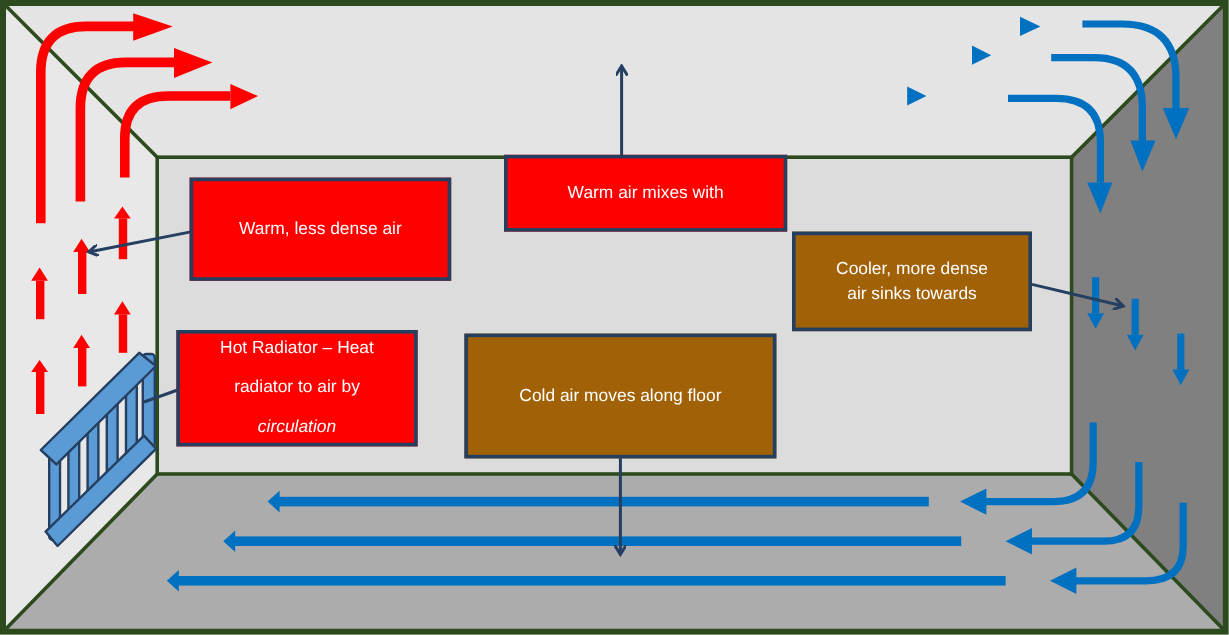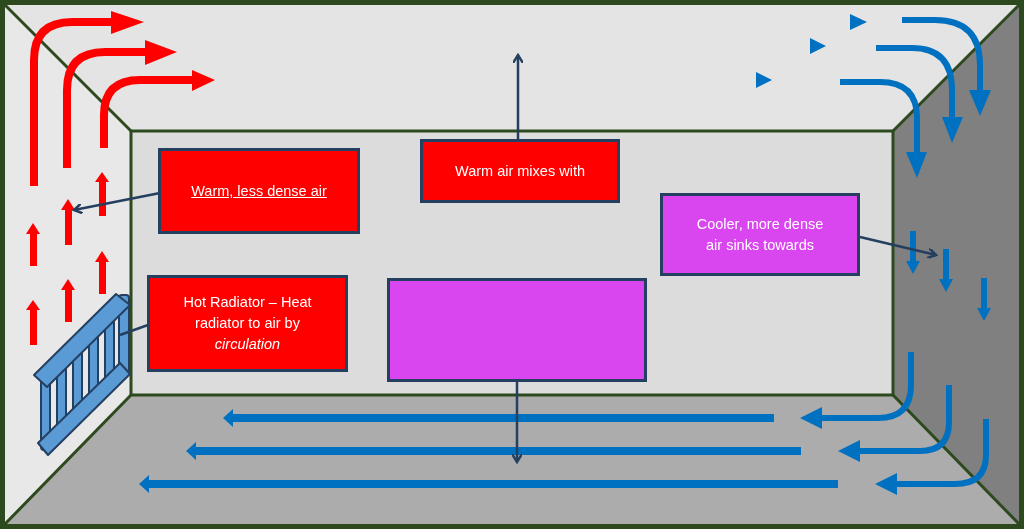--- a/index.html
+++ b/index.html
@@ -5,21 +5,21 @@
     html, body { margin:0; padding:0; background:#fff; }
     body { width:1024px; height:529px; overflow:hidden; position:relative; font-family:"Liberation Sans", sans-serif; }
     #room { position:absolute; left:0; top:0; width:1024px; height:529px; }
     .label-box {
       position:absolute; box-sizing:border-box; border:3px solid #243f60;
       color:#fff; font-size:14.5px; line-height:21px; text-align:center;
       display:flex; flex-direction:column; align-items:center; justify-content:center;
       font-family:"Liberation Sans", sans-serif;
     }
     .red-box { background:#ff0000; }
-    .blue-box { background:#d946ef; }
+    .blue-box { background:#a16207; }
     .label-box span { display:block; }
     .italic { font-style:italic; }
   </style>
 </head>
 <body>
 
 <svg id="room" viewBox="0 0 1024 529" xmlns="http://www.w3.org/2000/svg">
   <defs>
     <linearGradient id="mixGrad" x1="0" y1="0" x2="1" y2="0">
       <stop offset="0" stop-color="#ff0000"></stop>
@@ -170,33 +170,34 @@
 
   <g stroke="#243f60" stroke-width="2.5" fill="none">
     <line x1="160" y1="193" x2="74" y2="210" marker-end="url(#ahNavyOpen)"></line>
     <line x1="518" y1="146" x2="518" y2="55" marker-end="url(#ahNavyOpen)"></line>
     <line x1="860" y1="237" x2="936" y2="255" marker-end="url(#ahNavyOpen)"></line>
     <line x1="148" y1="325" x2="120" y2="335"></line>
     <line x1="517" y1="381" x2="517" y2="462" marker-end="url(#ahNavyOpen)"></line>
   </g>
 </svg>
 
-<div class="label-box red-box" style="left:158px; top:148px; width:202px; height:86px;text-decoration:underline;">
+<div class="label-box red-box" style="left:158px; top:148px; width:218px; height:86px;">
   <span>Warm, less dense air</span>
 </div>
 
-<div class="label-box red-box" style="left:420px; top:139px; width:200px; height:64px;">
+<div class="label-box red-box" style="left:420px; top:129px; width:236px; height:64px;">
   <span>Warm air mixes with</span>
 </div>
 
 <div class="label-box blue-box" style="left:660px; top:193px; width:200px; height:83px;">
   <span>Cooler, more dense</span>
   <span>air sinks towards</span>
 </div>
 
-<div class="label-box red-box" style="left:147px; top:275px; width:201px; height:97px;">
+<div class="label-box red-box" style="left:147px; top:275px; width:201px; height:97px;gap:12px;">
   <span>Hot Radiator – Heat</span>
   <span>radiator to air by</span>
   <span class="italic">circulation</span>
 </div>
 
 <div class="label-box blue-box" style="left:387px; top:278px; width:260px; height:104px;">
+  <span>Cold air moves along floor</span>
 </div>
 
 </body></html>

